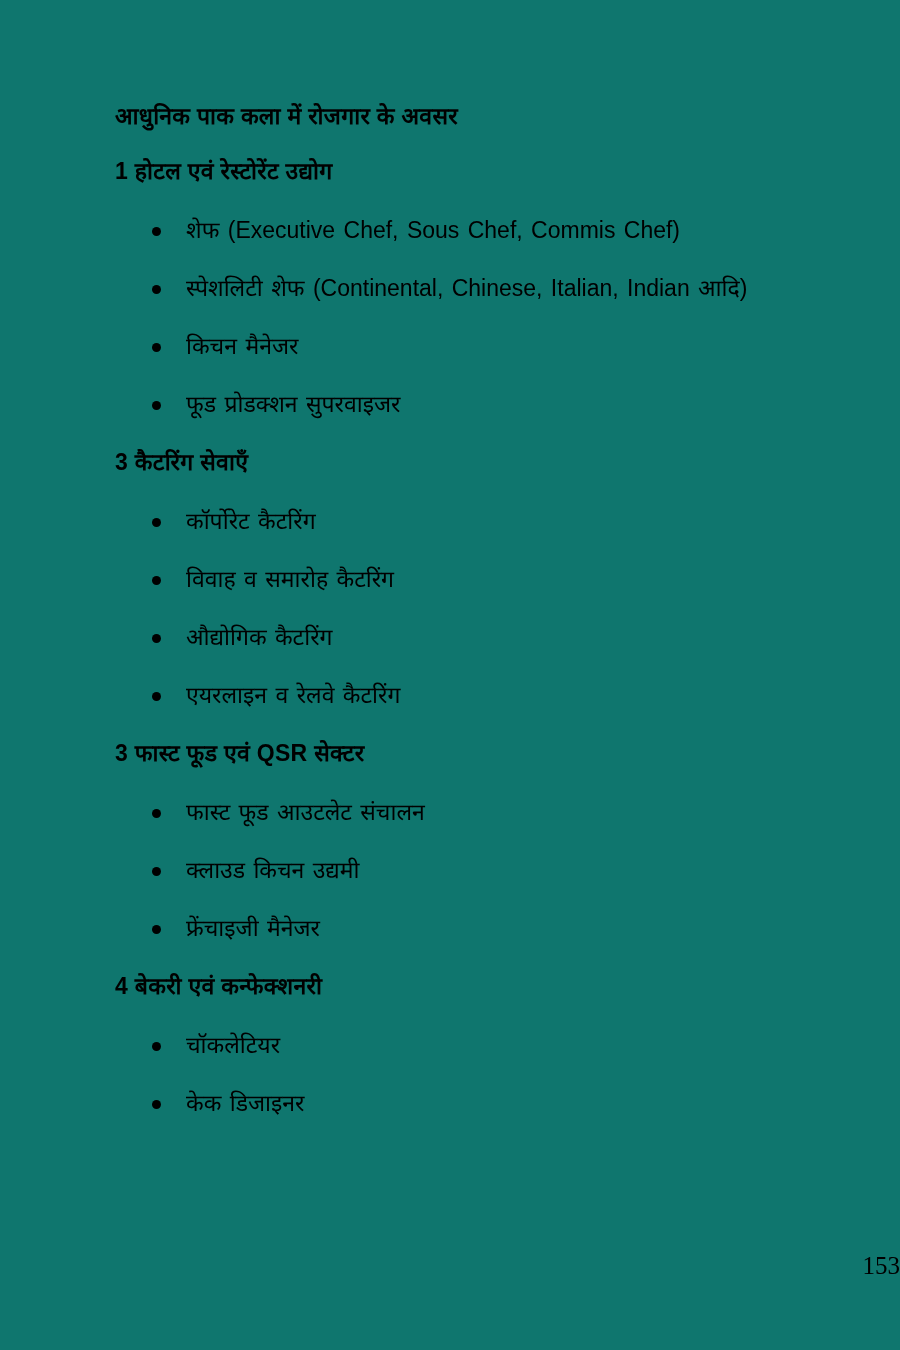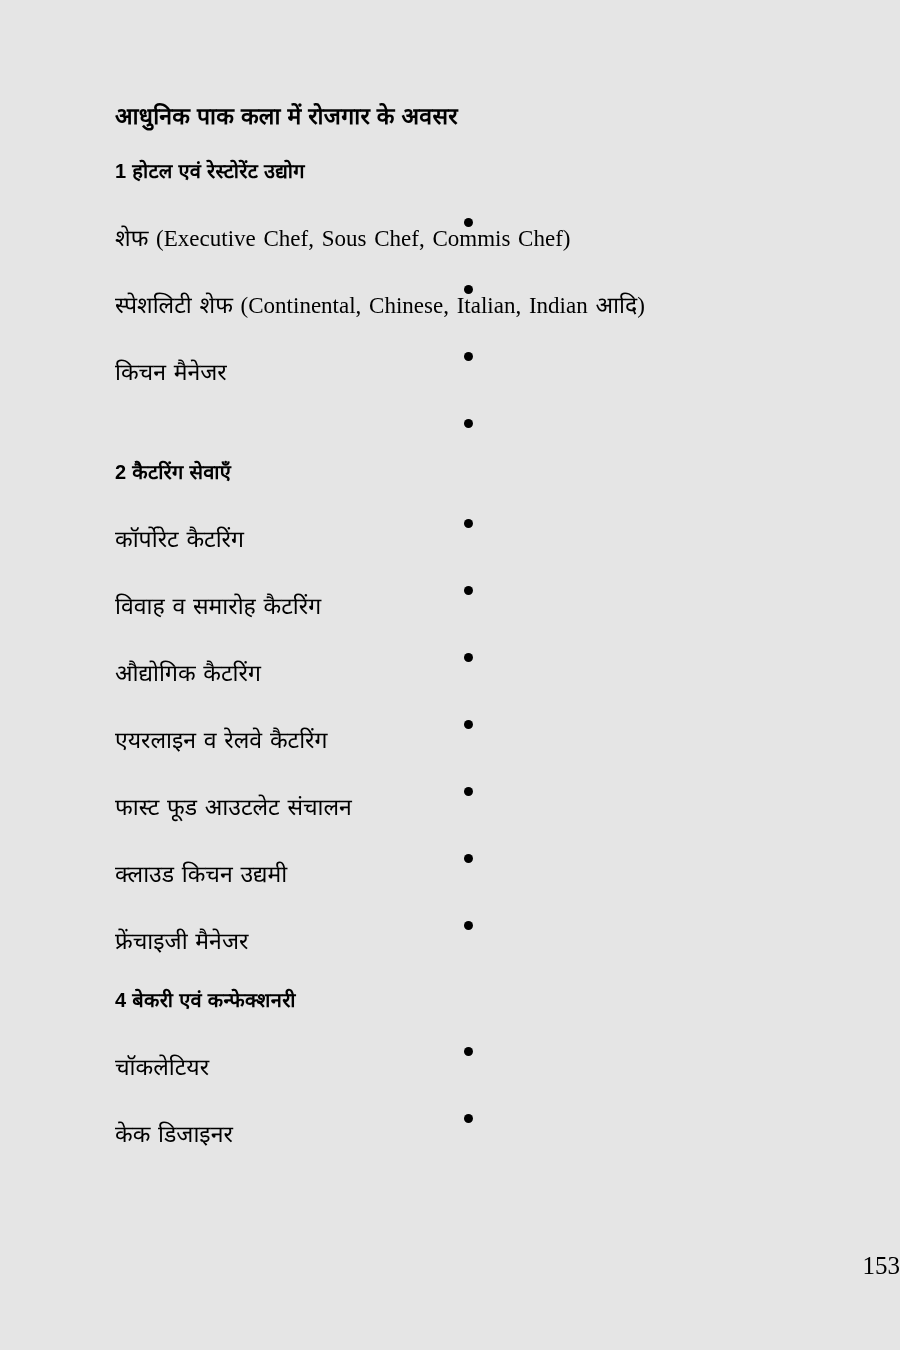--- a/index.html
+++ b/index.html
@@ -4,55 +4,54 @@
 <style>
   html, body {
     margin: 0;
     padding: 0;
     background: #ffffff;
   }
   .page {
     position: relative;
     width: 900px;
     height: 1350px;
-    background: #e5e5e5;
+    background: #0f766e;
     color: #000000;
     overflow: hidden;
     font-family: "Liberation Serif", serif;
   }
   .content {
     position: absolute;
     top: 103px;
     left: 115px;
     right: 90px;
   }
   .doc-title {
     font-family: "Liberation Sans", sans-serif;
     font-size: 23px;
     line-height: 26px;
     font-weight: bold;
     margin: 0 0 29px 0;
     letter-spacing: 0.3px;
   }
   .section-heading {
     font-family: "Liberation Sans", sans-serif;
-    font-size: 20px;
+    font-size: 23px;
     line-height: 26px;
     font-weight: bold;
     margin: 0 0 33px 0;
     letter-spacing: 0.3px;
   }
   .bullet-item {
     display: flex;
     align-items: baseline;
     font-size: 23px;
     line-height: 26px;
     margin: 13px 0 32px 0;
-    font-family: Liberation Serif, serif;
-    flex-direction: column;
+    font-family: Liberation Sans, sans-serif;
   }
   .bullet-dot {
     flex: 0 0 auto;
     width: 9px;
     height: 9px;
     border-radius: 50%;
     background: #000000;
     margin-left: 37px;
     margin-right: 25px;
     align-self: center;
@@ -89,44 +88,46 @@
       <div class="bullet-item">
         <span class="bullet-dot"></span>
         <span class="bullet-text">स्पेशलिटी शेफ (Continental, Chinese, Italian, Indian आदि)</span>
       </div>
       <div class="bullet-item">
         <span class="bullet-dot"></span>
         <span class="bullet-text">किचन मैनेजर</span>
       </div>
       <div class="bullet-item">
         <span class="bullet-dot"></span>
+        <span class="bullet-text">फूड प्रोडक्शन सुपरवाइजर</span>
       </div>
     </div>
 
     <div>
-      <div class="section-heading">2 कैटरिंग सेवाएँ</div>
+      <div class="section-heading">3 कैटरिंग सेवाएँ</div>
       <div class="bullet-item">
         <span class="bullet-dot"></span>
         <span class="bullet-text">कॉर्पोरेट कैटरिंग</span>
       </div>
       <div class="bullet-item">
         <span class="bullet-dot"></span>
         <span class="bullet-text">विवाह व समारोह कैटरिंग</span>
       </div>
       <div class="bullet-item">
         <span class="bullet-dot"></span>
         <span class="bullet-text">औद्योगिक कैटरिंग</span>
       </div>
       <div class="bullet-item">
         <span class="bullet-dot"></span>
         <span class="bullet-text">एयरलाइन व रेलवे कैटरिंग</span>
       </div>
     </div>
 
     <div>
+      <div class="section-heading">3 फास्ट फूड एवं QSR सेक्टर</div>
       <div class="bullet-item">
         <span class="bullet-dot"></span>
         <span class="bullet-text">फास्ट फूड आउटलेट संचालन</span>
       </div>
       <div class="bullet-item">
         <span class="bullet-dot"></span>
         <span class="bullet-text">क्लाउड किचन उद्यमी</span>
       </div>
       <div class="bullet-item">
         <span class="bullet-dot"></span>

